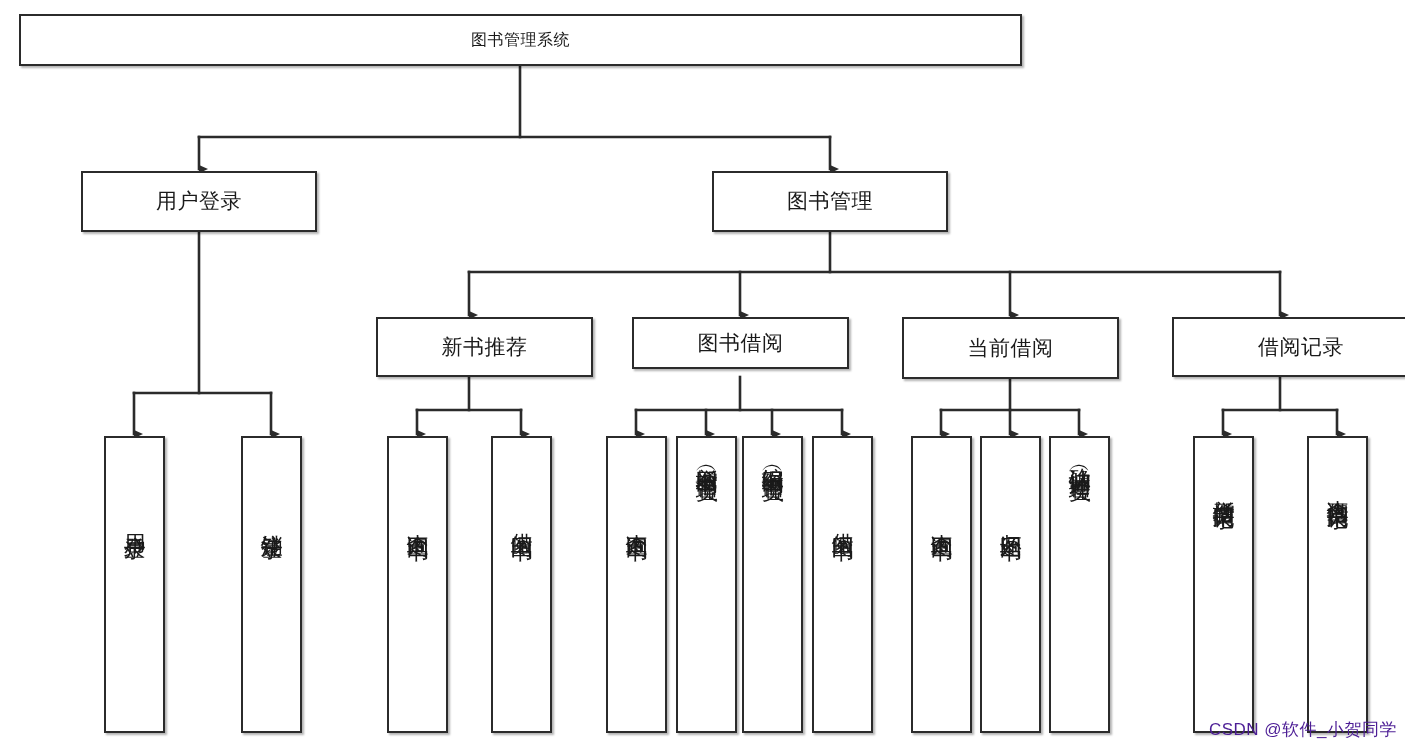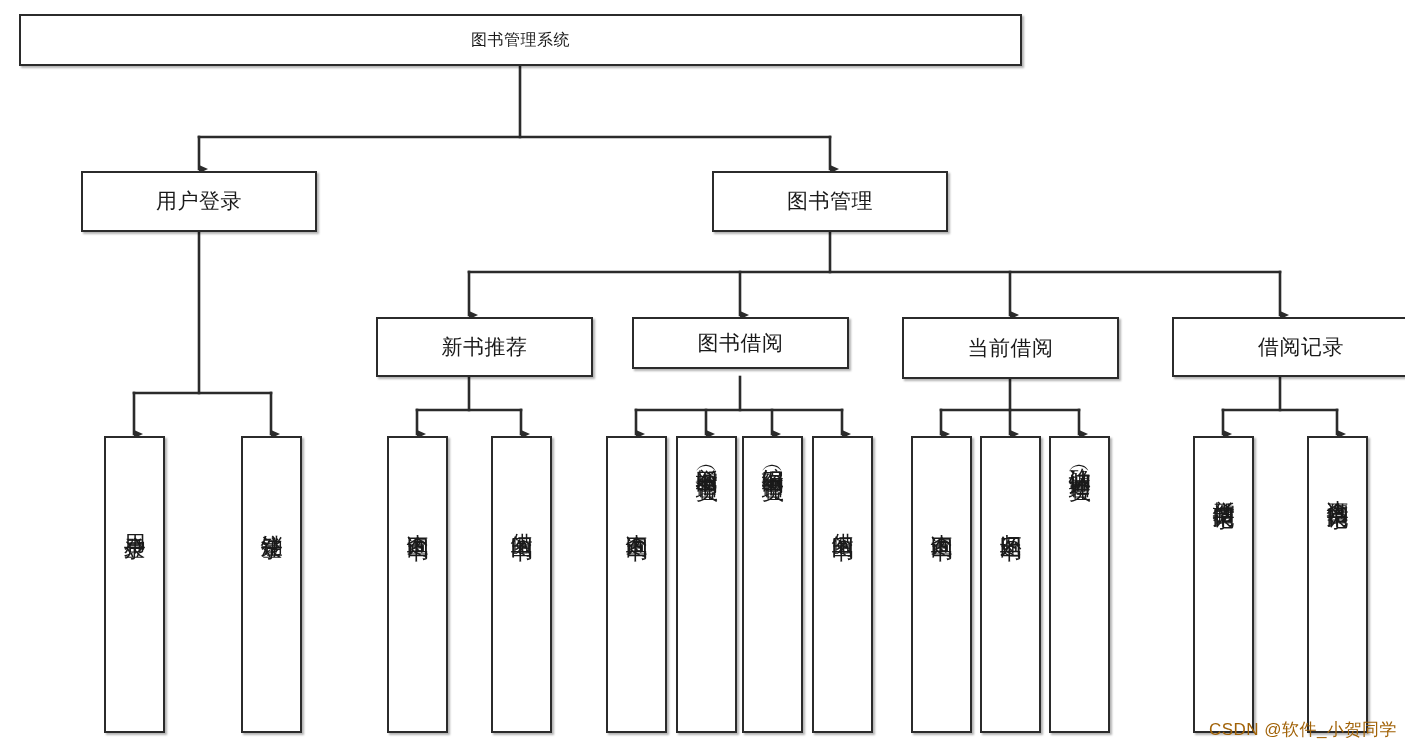--- a/index.html
+++ b/index.html
@@ -62,21 +62,21 @@
     font-size: 22px;
     line-height: 1.30;
     letter-spacing: 2px;
     white-space: nowrap;
   }
   .watermark {
     position: absolute;
     right: 8px;
     bottom: 6px;
     font-size: 17px;
-    color: #a16207;
+    color: #4c1d95;
     letter-spacing: 0.5px;
     white-space: nowrap;
     user-select: none;
   }
 </style>
 </head>
 <body>
 
 <div id="canvas">
 

